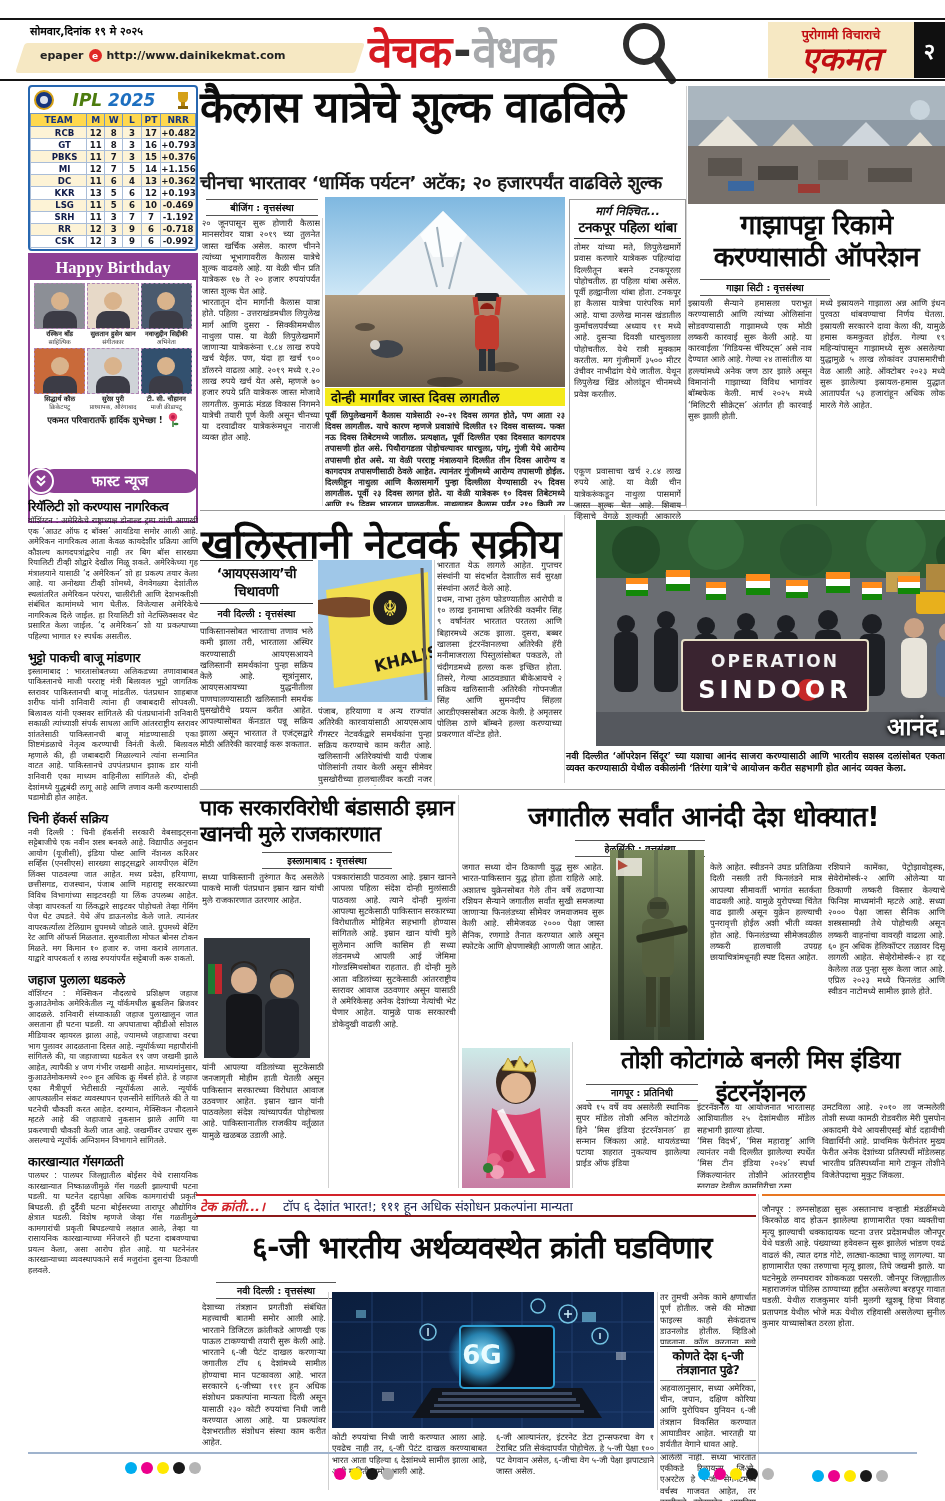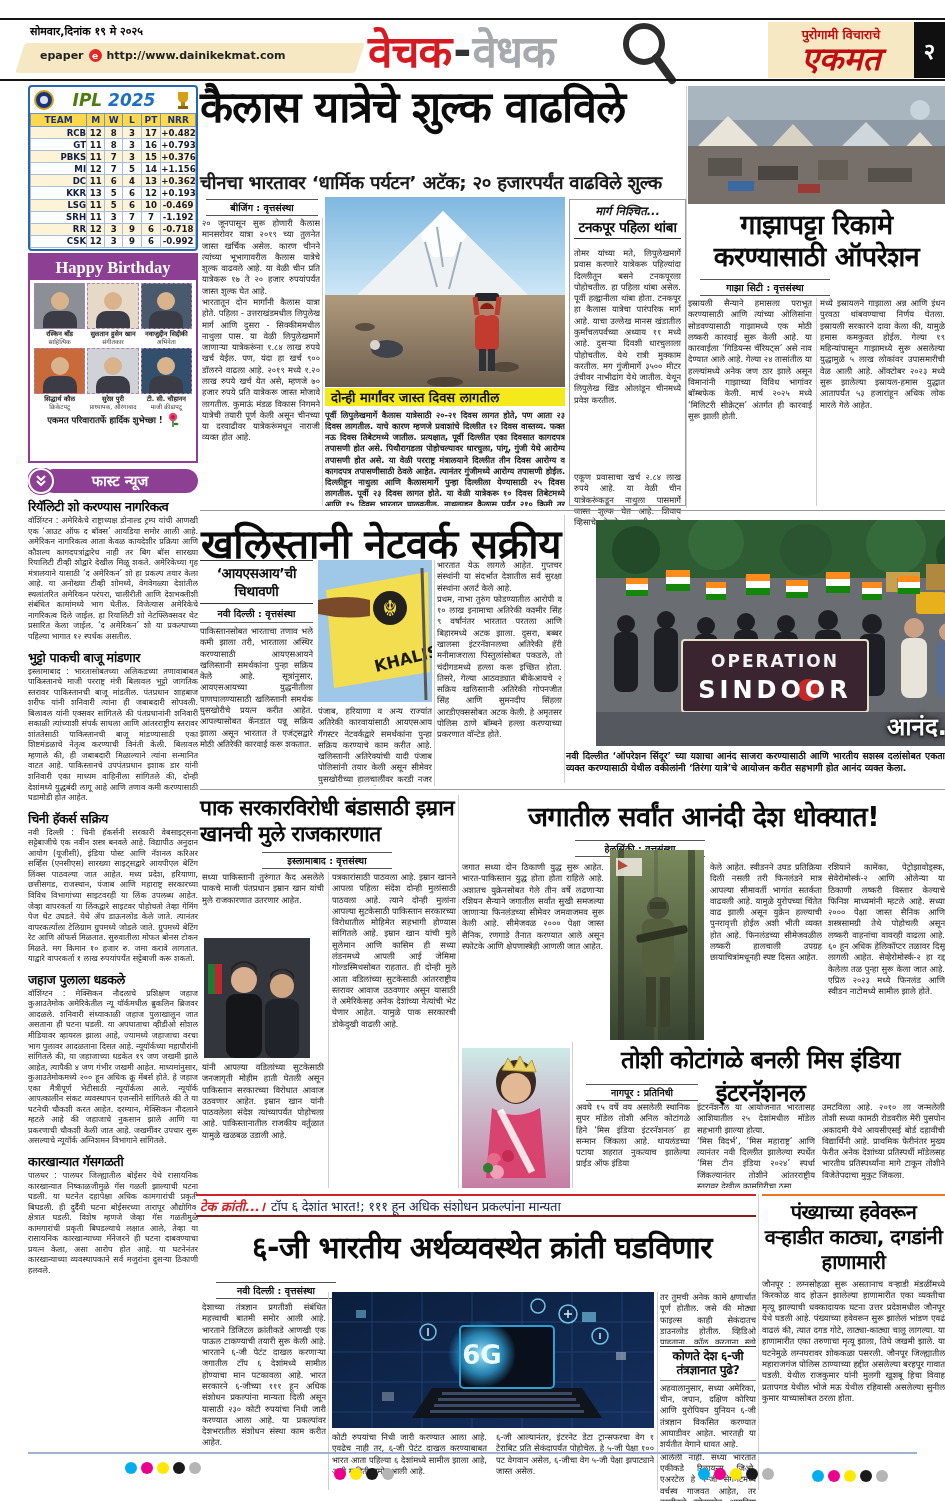--- a/index.html
+++ b/index.html
@@ -27,24 +27,24 @@
   .brand-name{color:#c00d12;font-size:32px;font-weight:bold;font-style:italic;font-family:"Liberation Serif","DejaVu Serif",serif;line-height:1}
   .pagenum{left:914px;top:22px;width:31px;height:56px;background:#101010;color:#fff;font-size:22px;font-weight:bold;display:flex;align-items:center;justify-content:center}
   
   .iplbox{left:28px;top:85px;width:170px;height:166px;border:2px solid #2767b0;border-radius:4px;background:#fff}
   .iplhead{height:26px;display:flex;align-items:center;justify-content:space-between;padding:0 4px}
   .ipltitle{font-size:17px;font-weight:bold;font-style:italic}
   .ipltitle .i1{color:#4d7c0f}.ipltitle .i2{color:#1d6fc0}
   table.ipl{width:100%;border-collapse:collapse;table-layout:fixed}
   table.ipl th{background:#ffd84d;color:#16357d;font-size:9px;font-weight:bold;border:1px solid #6f94c4;padding:1px 0}
   table.ipl td{font-size:8.6px;font-weight:bold;color:#17181f;text-align:center;border:1px solid #a9bdd8;padding:0;height:12.1px}
-  table.ipl td.t{text-align:right;padding-left:12px;color:#101c4a}
+  table.ipl td.t{text-align:center;padding-left:12px;color:#101c4a}
   table.ipl tr:nth-child(even) td{background:#fdf3d6}
   
-  .bday{left:28px;top:253px;width:170px;height:210px;border:2px solid #8d3f94;background:#fff}
+  .bday{left:28px;top:253px;width:170px;height:270px;border:2px solid #8d3f94;background:#fff}
   .bday-h{height:25px;background:#8d3f94;color:#fff;text-align:center;font-family:"Liberation Serif","DejaVu Serif",serif;font-size:16.5px;font-weight:bold;line-height:25px}
   .bgrid{display:grid;grid-template-columns:repeat(3,1fr);gap:2px;padding:3px 4px 0}
   .bcard{text-align:center}
   .bphoto{width:100%;height:46px;border:1px dashed #b083b5;position:relative;overflow:hidden}
   .bphoto:before{content:"";position:absolute;left:50%;top:8px;width:18px;height:18px;margin-left:-9px;border-radius:50%;background:#d9b38c}
   .bphoto:after{content:"";position:absolute;left:50%;top:27px;width:34px;height:22px;margin-left:-17px;border-radius:10px 10px 0 0;background:#3c3c46}
   .bname{font-size:6.6px;font-weight:bold;color:#222;line-height:1.25;margin-top:1px}
   .brole{font-size:6.2px;color:#333;line-height:1.2}
   .bwish{display:flex;align-items:center;justify-content:center;gap:4px;font-size:8.6px;font-weight:bold;color:#1a1a1a;margin-top:2px}
   
@@ -60,21 +60,21 @@
   .subhl{left:200px;top:169px;width:488px;font-size:18.5px;font-weight:bold;color:#1b1b1b;letter-spacing:-.3px}
   .ycap{background:#f4ea1b;font-size:13px;font-weight:bold;color:#111;padding:0 6px}
   .boxk{font-size:11.5px;font-weight:bold;font-style:italic;text-align:center;color:#151515}
   .boxt{font-size:13.5px;font-weight:bold;text-align:center;color:#0d0d0d;letter-spacing:-.3px}
   .sbox{border:1px solid #9a9a9a;padding:3px 4px;background:#fff}
   
   .ph{display:block}
   .overlay-anand{position:absolute;right:10px;bottom:26px;color:#fff;font-size:24px;font-weight:bold;text-shadow:0 1px 3px #000,0 0 6px #000}
   .cap{font-size:9.3px;font-weight:bold;color:#131313;line-height:1.3;text-align:justify}
   
-  .tek{left:196px;top:1194px;width:560px;height:23px;border-top:2px solid #d2232a;border-bottom:2px solid #8b1a1a;display:flex;align-items:flex-end;gap:6px;padding:0 4px;background:#fff}
+  .tek{left:196px;top:1194px;width:560px;height:23px;border-top:2px solid #d2232a;border-bottom:2px solid #8b1a1a;display:flex;align-items:flex-end;gap:18px;padding:0 4px;background:#fff}
   .tek .k{color:#d2232a;font-size:13px;font-weight:bold;font-style:italic}
   .tek .t{color:#16214d;font-size:13px;font-weight:normal;letter-spacing:-.3px}
   
   .dots{position:absolute;display:flex;gap:4px}
   .dot{width:12px;height:12px;border-radius:50%}
   .dc{background:#00adef}.dm{background:#ec008c}.dy{background:#ffe800}.dk{background:#1a1a1a}.dg{background:#b5b5b5}
   .bline{left:28px;top:1452px;width:889px;height:2px;background:#9fb3cd;position:absolute}
 </style>
 </head>
 <body>
@@ -323,21 +323,21 @@
   <rect x="150" y="96" width="24" height="8" rx="3" fill="#22262c"></rect>
   <path d="M152,118 L150,100 M172,118 L174,100" stroke="#c23b2e" stroke-width="5"></path>
   <rect x="154" y="152" width="7" height="22" fill="#2e3238"></rect>
     <rect x="163" y="152" width="7" height="22" fill="#2e3238"></rect>
 </svg>
 <div class="abs ycap" style="left:325px;top:388px;width:240px">दोन्ही मार्गांवर जास्त दिवस लागतील</div>
 <div class="abs bt bb" style="left:325px;top:410px;width:240px;height:96px;font-size:8.2px">पूर्वी लिपुलेखमार्गे कैलास यात्रेसाठी २०-२१ दिवस लागत होते, पण आता २३ दिवस लागतील. याचे कारण म्हणजे प्रवाशांचे दिल्लीत १२ दिवस वास्तव्य. फक्त नऊ दिवस तिबेटमध्ये जातील. प्रत्यक्षात, पूर्वी दिल्लीत एका दिवसात कागदपत्र तपासणी होत असे. पिथौरागडला पोहोचल्यावर धारचुला, पांगू, गुंजी येथे आरोग्य तपासणी होत असे. या वेळी परराष्ट्र मंत्रालयाने दिल्लीत तीन दिवस आरोग्य व कागदपत्र तपासणीसाठी ठेवले आहेत. त्यानंतर गुंजीमध्ये आरोग्य तपासणी होईल. दिल्लीहून नाथुला आणि कैलासमार्गे पुन्हा दिल्लीला येण्यासाठी २५ दिवस लागतील. पूर्वी २३ दिवस लागत होते. या वेळी यात्रेकरू १० दिवस तिबेटमध्ये आणि १५ दिवस भारतात घालवतील. नाथुलाहून कैलास पर्यंत २१० किमी तर लिपुलेख खिंडीतून ९६ किमी दूर आहे.</div>
 
 <div class="abs sbox" style="left:569px;top:199px;width:117px;height:307px">
   <div class="boxk">मार्ग निश्चित...</div>
-  <div class="boxt" style="border-bottom:1.5px solid #333;padding-bottom:2px;margin-bottom:9px">टनकपूर पहिला थांबा</div>
+  <div class="boxt" style="border-bottom:1.5px solid #333;padding-bottom:2px;margin-bottom:3px">टनकपूर पहिला थांबा</div>
   <div class="bt" style="height:222px">तोमर यांच्या मते, लिपुलेखमार्गे प्रवास करणारे यात्रेकरू पहिल्यांदा दिल्लीतून बसने टनकपूरला पोहोचतील. हा पहिला थांबा असेल. पूर्वी हल्द्वानीला थांबा होता. टनकपूर हा कैलास यात्रेचा पारंपरिक मार्ग आहे. याचा उल्लेख मानस खंडातील कुर्मांचलपर्वच्या अध्याय ११ मध्ये आहे. दुसऱ्या दिवशी धारचुलाला पोहोचतील. येथे रात्री मुक्काम करतील. मग गुंजीमार्गे ३५०० मीटर उंचीवर नाभीढांग येथे जातील. येथून लिपुलेख खिंड ओलांडून चीनमध्ये प्रवेश करतील.</div>
   <div class="bt" style="height:56px;margin-top:2px">एकूण प्रवासाचा खर्च २.८४ लाख रुपये आहे. या वेळी चीन यात्रेकरूंकडून नाथुला पासमार्गे जास्त शुल्क घेत आहे. शिवाय व्हिसाचे वेगळे शुल्कही आकारले जात आहे.</div>
 </div>
 
 <div class="abs bt" style="left:202px;top:462px;width:0;height:0"></div>
 <div class="abs bt" style="left:325px;top:508px;width:0;height:0"></div>
 <div class="abs bt" style="left:390px;top:462px;width:0;height:0"></div>
 
 <svg class="abs ph" style="left:688px;top:86px" width="257" height="118" viewBox="0 0 257 118">
   <rect width="257" height="118" fill="#8e9aa5"></rect>
@@ -598,21 +598,20 @@
 <div class="abs bt" style="left:332px;top:1432px;width:155px;height:58px">कोटी रुपयांचा निधी जारी करण्यात आला आहे. एवढेच नाही तर, ६-जी पेटंट दाखल करण्याबाबत भारत आता पहिल्या ६ देशांमध्ये सामील झाला आहे, अशी माहिती समोर आली आहे.</div>
 <div class="abs bt" style="left:496px;top:1432px;width:158px;height:58px">६-जी आल्यानंतर, इंटरनेट डेटा ट्रान्सफरचा वेग १ टेराबिट प्रति सेकंदापर्यंत पोहोचेल. हे ५-जी पेक्षा १०० पट वेगवान असेल, ६-जीचा वेग ५-जी पेक्षा झपाट्याने जास्त असेल.</div>
 <div class="abs bt" style="left:660px;top:1292px;width:96px;height:52px">तर तुमची अनेक कामे क्षणार्धात पूर्ण होतील. जसे की मोठ्या फाइल्स काही सेकंदातच डाउनलोड होतील. व्हिडिओ पाहताना, कॉल करताना स्लो स्पीडची समस्या येणार नाही.</div>
 <div class="abs" style="left:660px;top:1346px;width:96px">
   <div class="boxt" style="font-size:12px;border-top:1.5px solid #333;border-bottom:1px solid #888;padding:2px 0;line-height:1.2">कोणते देश ६-जी तंत्रज्ञानात पुढे?</div>
   <div class="bt" style="height:66px;margin-top:2px">अहवालानुसार, सध्या अमेरिका, चीन, जपान, दक्षिण कोरिया आणि युरोपियन युनियन ६-जी तंत्रज्ञान विकसित करण्यात आघाडीवर आहेत. भारतही या शर्यतीत वेगाने धावत आहे.</div>
   <div class="bt" style="height:70px;margin-top:3px">आलेली नाही. सध्या भारतात एकीकडे रिलायन्स जिओ, एअरटेल हे ५-जी सेगमेंटमध्ये वर्चस्व गाजवत आहेत, तर दुसरीकडे व्होडाफोन आयडिया देखील ५-जी नेटवर्कचा वेगाने विस्तार करण्यात गुंतलेली आहे.</div>
 </div>
 
 <div class="abs" style="left:762px;top:1194px;width:183px;border-top:2px solid #e87722;padding-top:4px">
-  <div class="hd" style="font-size:20px;line-height:1.25;text-align:center">पंख्याच्या हवेवरून वऱ्हाडीत काठ्या, दगडांनी हाणामारी</div>
   <div class="bt" style="height:168px;margin-top:4px;font-size:8.4px">जौनपूर : लग्नसोहळा सुरू असतानाच वऱ्हाडी मंडळींमध्ये किरकोळ वाद होऊन झालेल्या हाणामारीत एका व्यक्तीचा मृत्यू झाल्याची धक्कादायक घटना उत्तर प्रदेशमधील जौनपूर येथे घडली आहे. पंख्याच्या हवेवरून सुरू झालेलं भांडण एवढं वाढलं की, त्यात दगड गोटे, लाठ्या-काठ्या चालू लागल्या. या हाणामारीत एका तरुणाचा मृत्यू झाला, तिघे जखमी झाले. या घटनेमुळे लग्नघरावर शोककळा पसरली. जौनपूर जिल्ह्यातील महाराजगंज पोलिस ठाण्याच्या हद्दीत असलेल्या बरहपूर गावात घडली. येथील राजकुमार यांनी मुलगी खुशबू हिचा विवाह प्रतापगड येथील भोजे मऊ येथील रहिवासी असलेल्या सुनील कुमार याच्यासोबत ठरला होता.</div>
 </div>
 
 <div class="vr" style="left:322px;top:218px;height:288px"></div>
 <div class="vr" style="left:686px;top:86px;height:422px"></div>
 <div class="vr" style="left:816px;top:298px;height:208px"></div>
 <div class="vr" style="left:434px;top:560px;height:226px"></div>
 <div class="vr" style="left:564px;top:515px;height:268px"></div>
 <div class="vr" style="left:328px;top:872px;height:316px"></div>
 <div class="vr" style="left:458px;top:795px;height:393px"></div>

